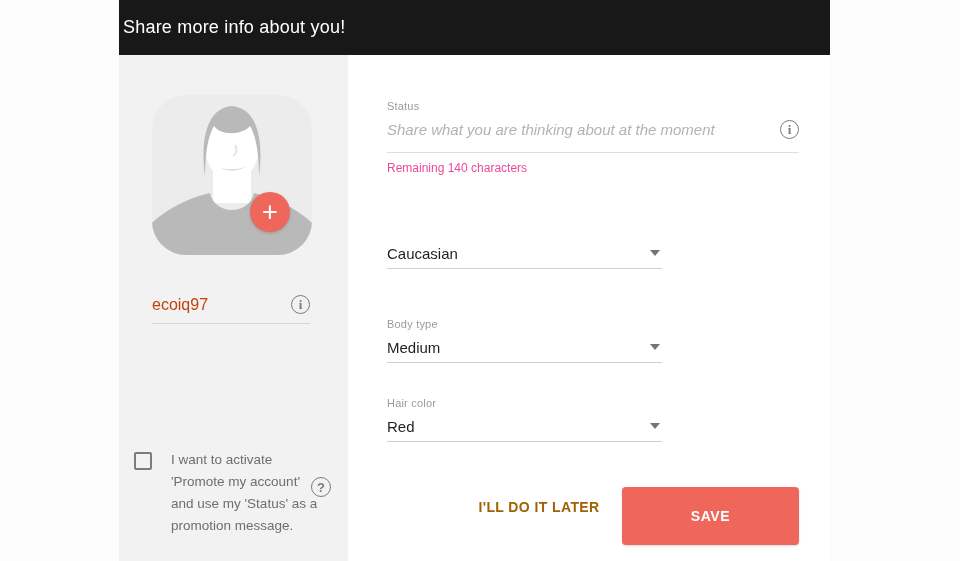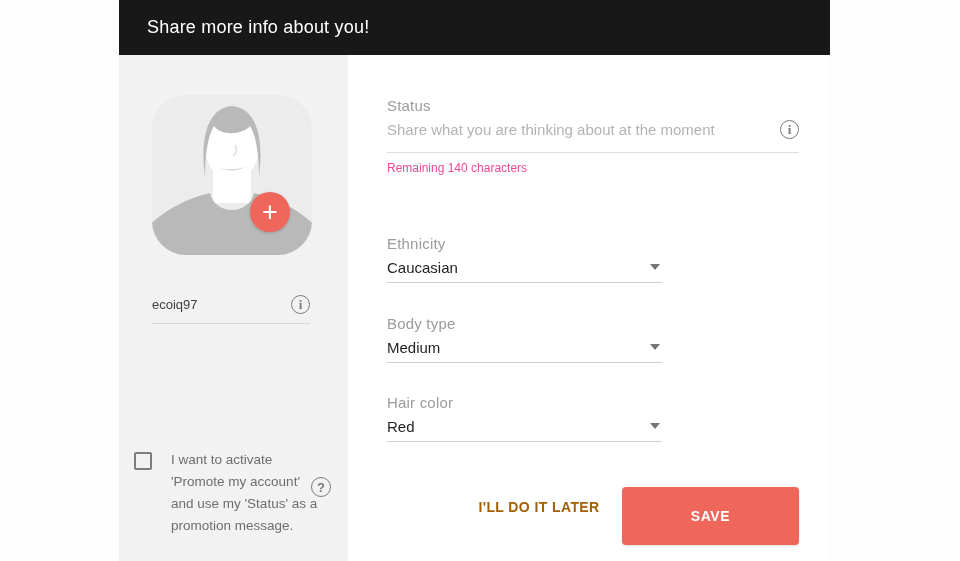--- a/index.html
+++ b/index.html
@@ -21,21 +21,21 @@
     overflow:hidden;
   }
   
   .header{
     position:absolute;left:119px;top:0;width:711px;height:55px;
     background:var(--header-bg);
     display:flex;align-items:center;
   }
   .header-title{
     color:#ffffff;font-size:18px;font-weight:400;
-    padding-left:28px;letter-spacing:.2px;
+    padding-left:4px;letter-spacing:.2px;
   }
   
   .sidebar{
     position:absolute;left:119px;top:55px;width:229px;height:506px;
     background:var(--sidebar-bg);
   }
   .avatar-wrap{
     position:absolute;left:33px;top:40px;width:160px;height:160px;
     cursor:pointer;
   }
@@ -45,27 +45,27 @@
     border-radius:50%;background:var(--accent);border:none;
     color:#fff;font-size:27px;font-weight:300;line-height:36px;
     text-align:center;cursor:pointer;
     box-shadow:0 1px 3px rgba(0,0,0,.18);
     padding:0;
   }
   .screenname-group{
     position:absolute;left:33px;top:228px;width:158px;
   }
   .field-label{
-    font-size:15px;color:#9b9b9b;line-height:14px;letter-spacing:.2px;
+    font-size:11px;color:#9b9b9b;line-height:14px;letter-spacing:.2px;
   }
   .screenname-row{
     display:flex;align-items:center;justify-content:space-between;
     margin-top:12px;padding-bottom:9px;border-bottom:1px solid #d7d7d7;
   }
-  .screenname-value{font-size:13px;color:#404040;}
+  .screenname-value{font-size:16px;color:#c2410c;}
   .circle-icon{
     width:19px;height:19px;border:1.5px solid #7b7b7b;border-radius:50%;
     display:inline-flex;align-items:center;justify-content:center;
     color:#7b7b7b;flex:none;cursor:pointer;background:transparent;
   }
   .info-glyph{
     font-family:"Liberation Serif","DejaVu Serif",serif;
     font-size:13px;font-weight:700;line-height:1;color:#7b7b7b;
   }
   .help-glyph{
@@ -91,21 +91,21 @@
     position:absolute;left:348px;top:55px;width:482px;height:506px;
     background:#ffffff;
   }
   .status-group{position:absolute;left:39px;top:44px;width:412px;}
   .status-row{
     display:flex;align-items:center;margin-top:10px;height:30px;
     padding-bottom:16px;border-bottom:1px solid #dedede;
   }
   .status-input{
     flex:1;border:none;outline:none;background:transparent;
-    font-family:inherit;font-size:15px;color:#14532d;padding:0;
+    font-family:inherit;font-size:15px;color:#14532d;padding:0;font-style:italic;
   }
   .status-input::placeholder{color:#b3b3b3;opacity:1;}
   .status-helper{margin-top:8px;font-size:12px;color:#ec4899;}
   .select-group{position:absolute;left:39px;width:275px;}
   .select-group.g0{top:182px;}
   .select-group.g1{top:262px;}
   .select-group.g2{top:341px;}
   .select-row{
     display:flex;align-items:center;justify-content:space-between;
     margin-top:10px;height:22px;padding-bottom:9px;
@@ -192,21 +192,20 @@
       <div class="status-row">
         <input class="status-input" type="text" placeholder="Share what you are thinking about at the moment" style="">
         <span class="circle-icon">
           <span class="info-glyph">i</span>
         </span>
       </div>
       <div class="status-helper">Remaining 140 characters</div>
     </div>
 
     <div class="select-group g0">
-      <div class="field-label">Ethnicity</div>
       <div class="select-row">
         <span class="select-value">Caucasian</span>
         <span class="dd-arrow"></span>
       </div>
     </div>
 
     <div class="select-group g2">
       <div class="field-label">Hair color</div>
       <div class="select-row">
         <span class="select-value">Red</span>

